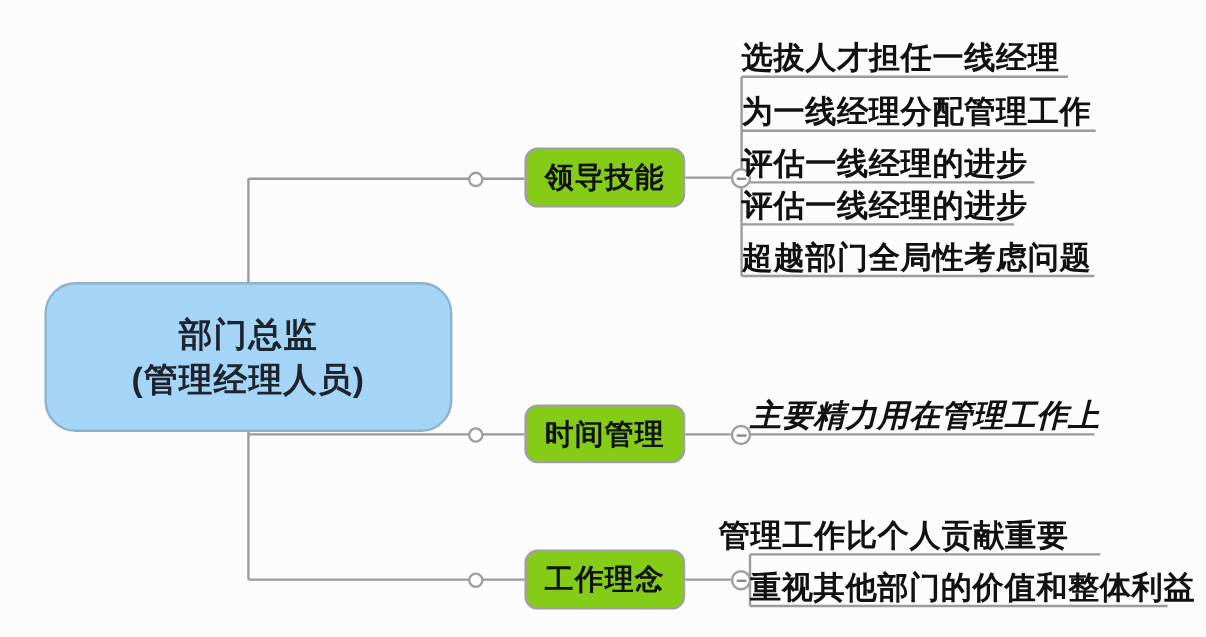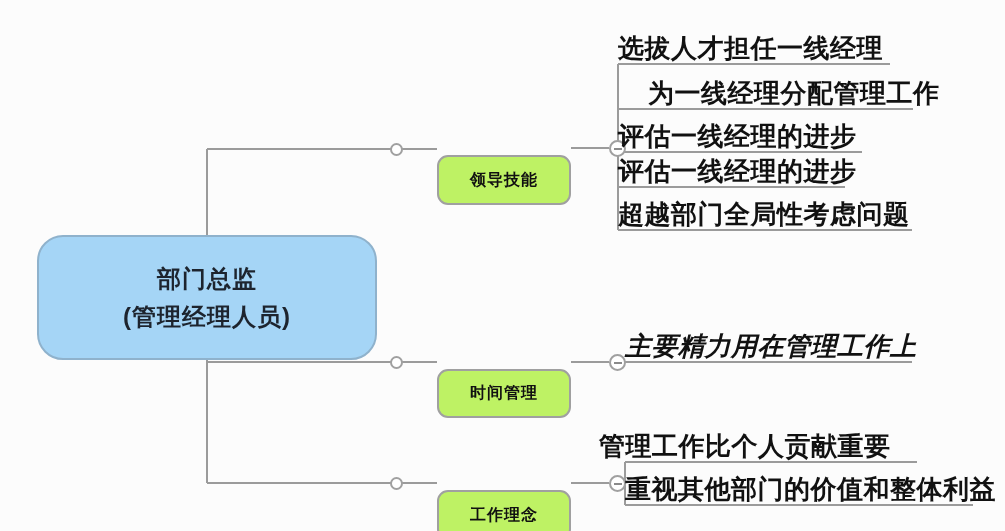--- a/index.html
+++ b/index.html
@@ -20,33 +20,32 @@
     display:flex;flex-direction:column;
     align-items:center;justify-content:center;
     font-weight:bold;
   }
   .root-node{
     left:37px;top:235px;width:340px;height:125px;
     background:#a5d5f6;
     border:2px solid #8fb2cc;
     border-radius:26px;
     color:#1d242e;
-    font-size:24px;line-height:38px;
+    font-size:28px;line-height:38px;
     letter-spacing:1px;
     text-align:center;
   }
   .branch-node{
     width:134px;height:50px;
-    background:#bef264;
+    background:#84cc16;
     border:2px solid #a0a0a0;
     border-radius:11px;
     color:#111111;
-    font-size:16px;
+    font-size:24px;
     letter-spacing:1px;
-    margin-top:32px;
   }
   .leaf{
     position:absolute;
     height:27px;line-height:27px;
     font-size:26px;font-weight:bold;
     color:#111111;
     text-align:left;
     white-space:nowrap;
     letter-spacing:0.5px;
   }
@@ -128,21 +127,21 @@
     <div class="minus"></div>
   </div>
   <div class="toggle" style="left:609px;top:354px;">
     <div class="minus"></div>
   </div>
   <div class="toggle" style="left:609px;top:475px;">
     <div class="minus"></div>
   </div>
 
   <div class="leaf" style="left:618px;top:35px;width:272px;">选拔人才担任一线经理</div>
-  <div class="leaf" style="left:618px;top:80px;width:295px;padding-left:30px;">为一线经理分配管理工作</div>
+  <div class="leaf" style="left:618px;top:80px;width:295px;">为一线经理分配管理工作</div>
   <div class="leaf" style="left:618px;top:123px;width:244px;">评估一线经理的进步</div>
   <div class="leaf" style="left:618px;top:158px;width:227px;">评估一线经理的进步</div>
   <div class="leaf" style="left:618px;top:201px;width:294px;">超越部门全局性考虑问题</div>
 
   <div class="leaf" style="left:625px;top:333px;width:287px;font-style:italic;">主要精力用在管理工作上</div>
 
   <div class="leaf" style="left:599px;top:433px;width:292px;">管理工作比个人贡献重要</div>
   <div class="leaf" style="left:625px;top:476px;width:348px;">重视其他部门的价值和整体利益</div>
 
 </div>

